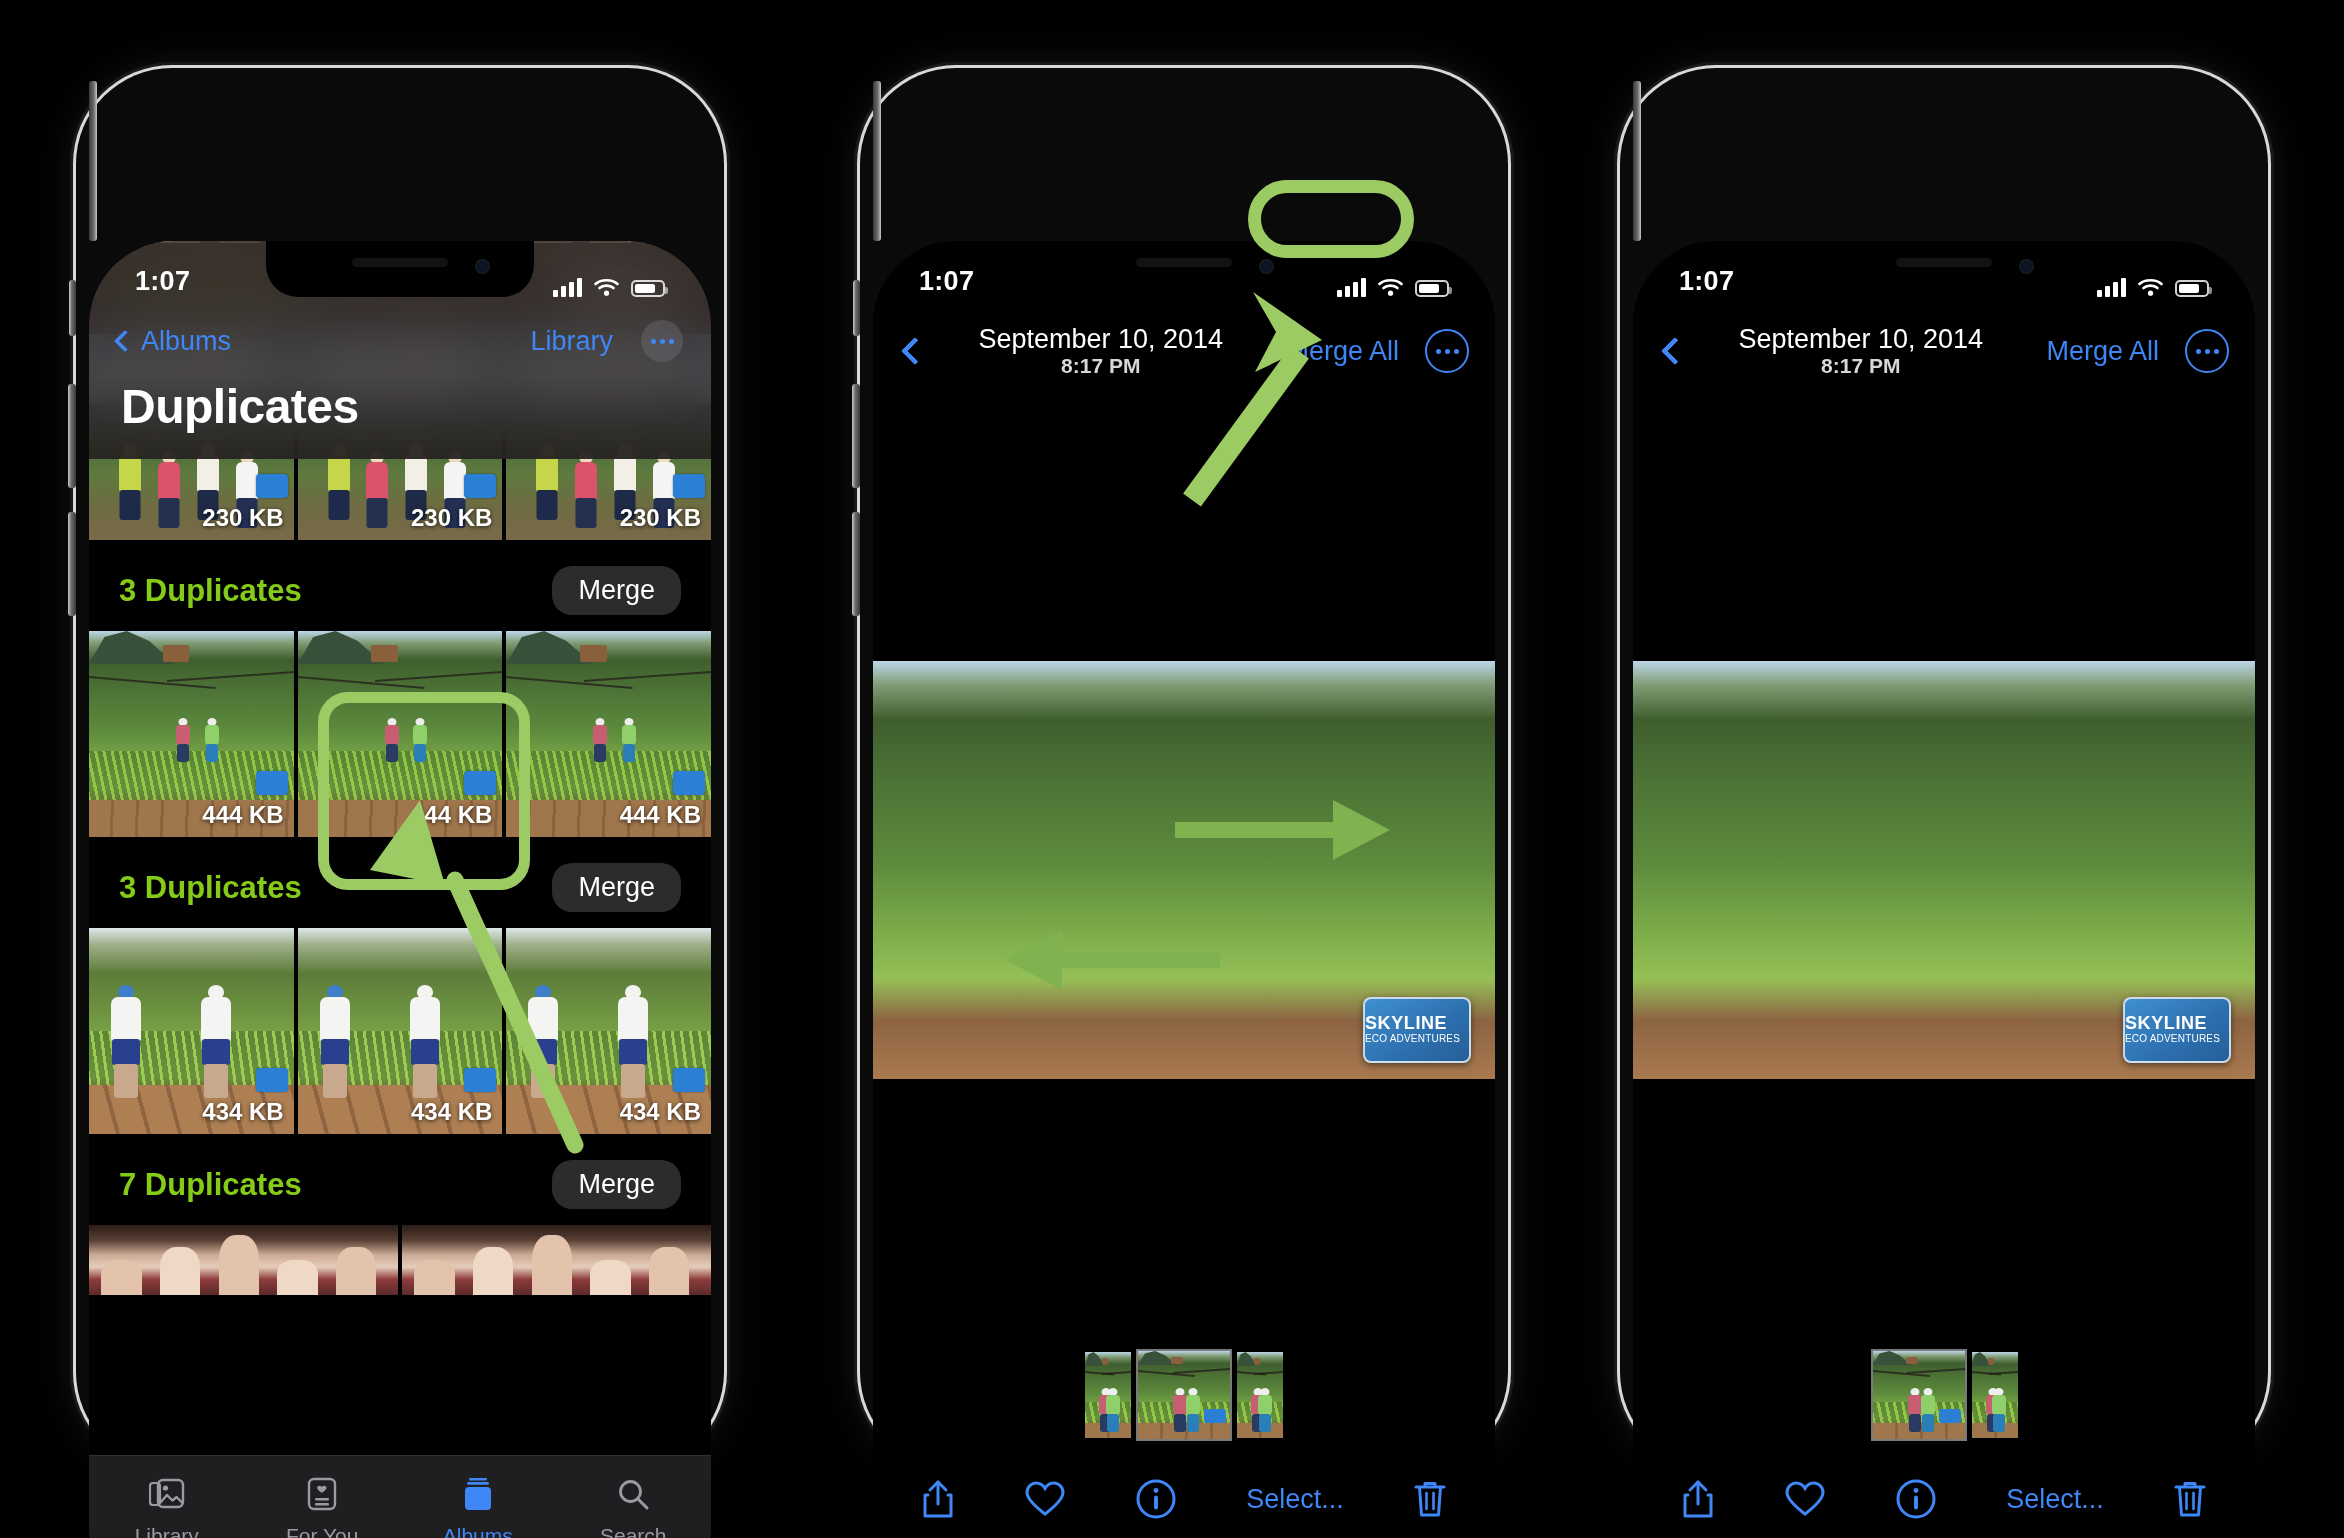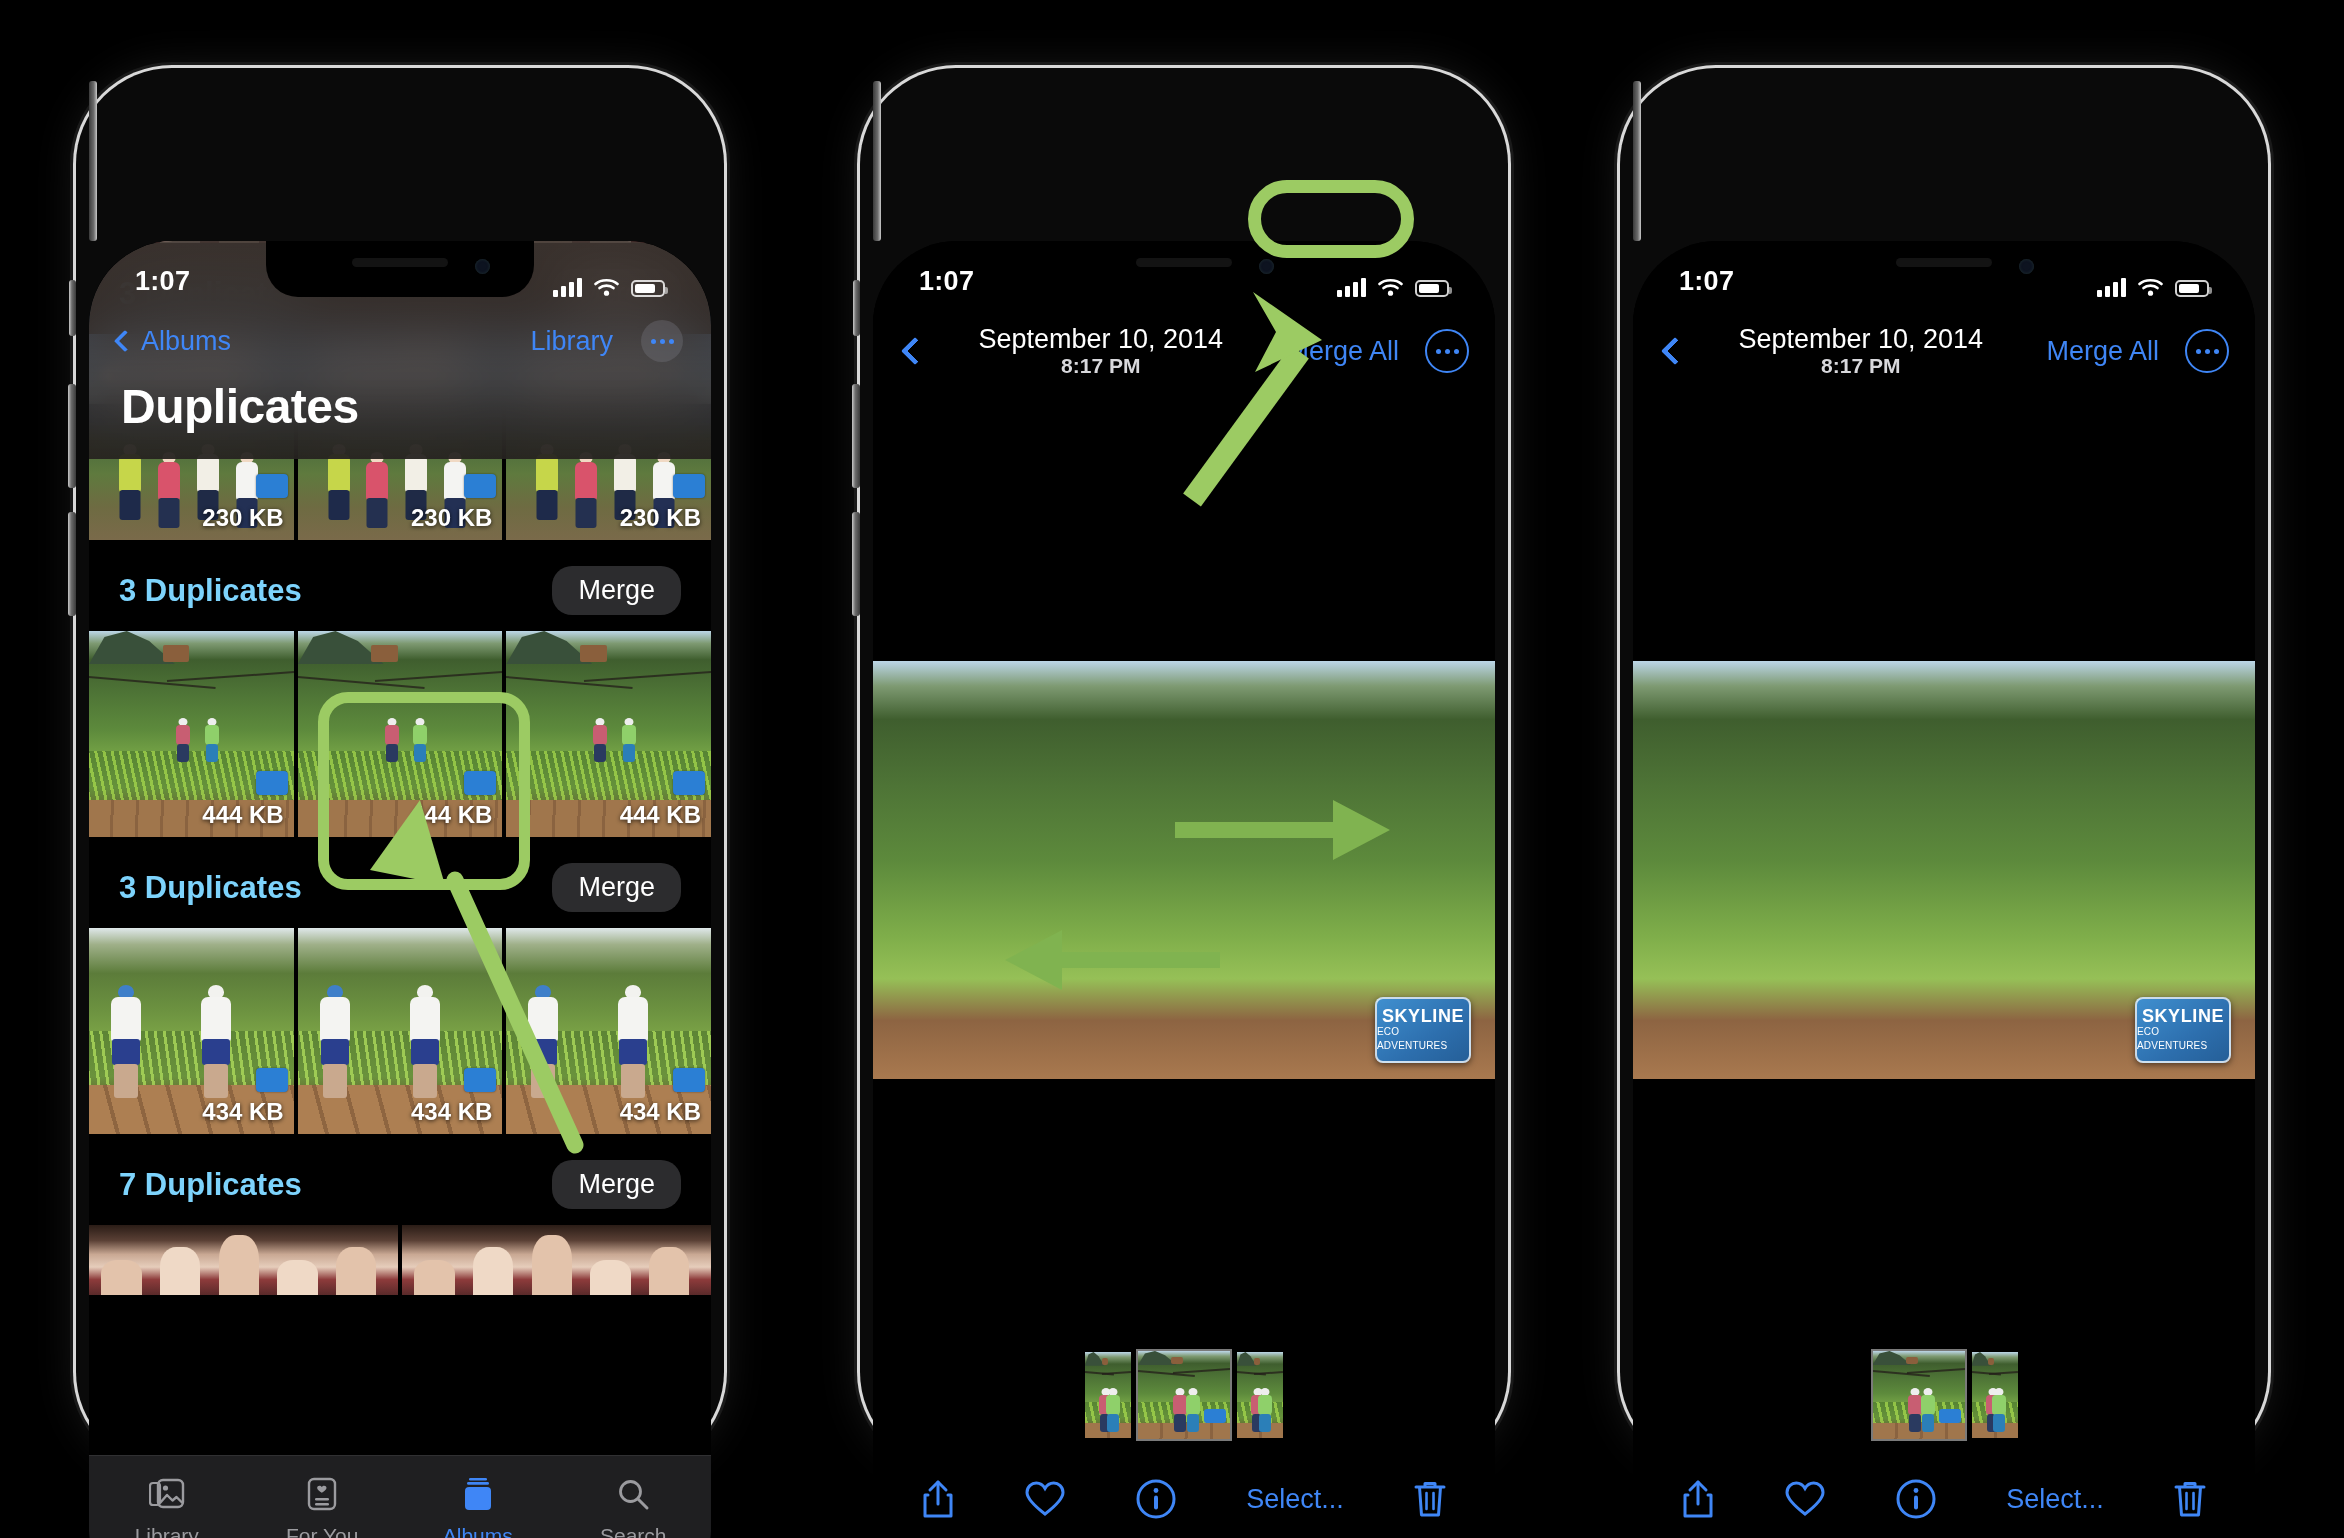--- a/index.html
+++ b/index.html
@@ -104,21 +104,21 @@
     position:absolute; left:32px; top:138px;
     font-size:48px; font-weight:bold; color:#fff; letter-spacing:-.5px;
   }
 
   .list{ position:absolute; top:0; left:0; right:0; bottom:0; }
   .dup-section{ padding:0; }
   .dup-head{
     display:flex; align-items:center; justify-content:space-between;
     padding:26px 30px 16px;
   }
-  .dup-label{ font-size:31px; font-weight:bold; color:#7dd3fc; }
+  .dup-label{ font-size:31px; font-weight:bold; color:#84cc16; }
   .merge-btn{
     background:#2c2c2e; color:#fff; font-size:27px; font-weight:500;
     border-radius:20px; padding:9px 26px;
   }
   .thumb-row{ display:flex; gap:4px; padding:0 0 0 0; }
   .thumb{ flex:1; height:206px; position:relative; overflow:hidden; background:#1a1a1a; }
   .thumb .size{
     position:absolute; right:10px; bottom:8px; color:#fff;
     font-size:24px; font-weight:bold; text-shadow:0 1px 4px rgba(0,0,0,.75); z-index:4;
   }
@@ -199,24 +199,24 @@
   .v-more{
     width:44px; height:44px; border-radius:50%; border:2.4px solid #3f86f6;
     display:flex; align-items:center; justify-content:center; gap:4px; margin-left:16px;
   }
   .v-more span{ width:5px; height:5px; border-radius:50%; background:#3f86f6; display:block; }
 
   .hero{
     position:absolute; left:0; right:0; top:420px; height:418px; overflow:hidden; background:#000;
   }
   .hero .logo{
-    position:absolute; right:24px; bottom:16px; width:96px; height:66px; border-radius:8px;
+    position:absolute; right:24px; bottom:16px; width:108px; height:66px; border-radius:8px;
     background:linear-gradient(145deg,#3f8fcf,#2d6fae 60%,#255f98);
     border:2px solid rgba(255,255,255,.75);
-    display:flex; flex-direction:column; align-items:center; justify-content:center;
+    display:flex; flex-direction:column; justify-content:center;
     color:#fff; z-index:6; box-shadow:0 2px 6px rgba(0,0,0,.5);
   }
   .hero .logo b{ font-size:18px; letter-spacing:.6px; line-height:1; }
   .hero .logo i{ font-size:10px; font-style:normal; letter-spacing:.2px; line-height:1.4; }
 
   .film{ position:absolute; left:0; right:0; bottom:172px; height:96px; display:flex;
          align-items:center; justify-content:center; gap:5px; z-index:30; }
   .film .f{ width:46px; height:86px; overflow:hidden; position:relative; background:#222; }
   .film .f.sel{ width:96px; height:92px; border:2px solid rgba(255,255,255,.4); }
   .film .f .mini-badge{ position:absolute; right:4px; bottom:16px; width:22px;height:14px;border-radius:3px;background:#2b7fd4; }

